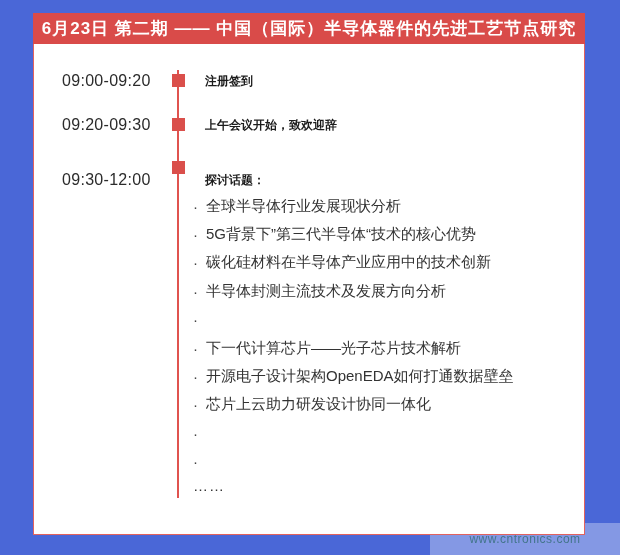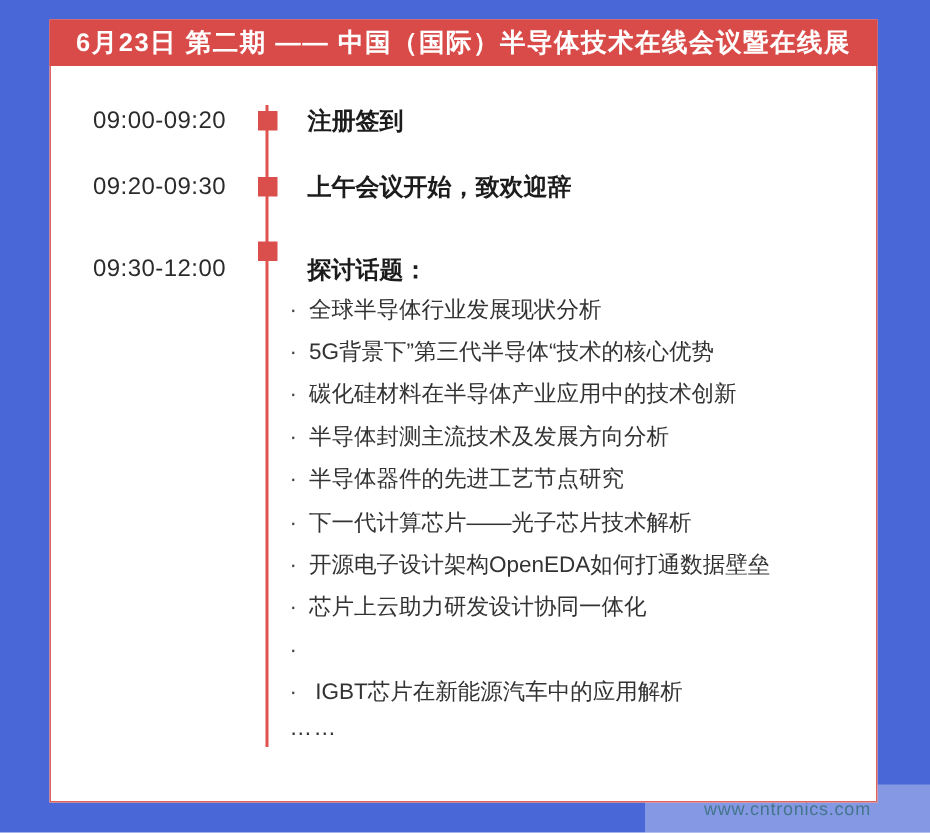--- a/index.html
+++ b/index.html
@@ -47,21 +47,21 @@
   .agenda-row { position:absolute; left:0; width:520px; height:20px; z-index:5; }
   .r1 { top:71px; } .r2 { top:115px; } .r3 { top:158px;margin-top:12px; }
   .row-time {
     position:absolute; left:62px; top:0; height:20px;
     display:flex; align-items:center;
     font-size:16px; color:#2b2b2b; letter-spacing:0.3px;
   }
   .row-title {
     position:absolute; left:205px; top:0; height:20px;
     display:flex; align-items:center;
-    font-size:16px; font-weight:bold; color:#1c1c1c;
+    font-size:12px; font-weight:bold; color:#1c1c1c;
   }
   .topics {
     position:absolute; left:193px; top:192px; width:380px;
     z-index:5; list-style:none; margin:0; padding:0;
   }
   .topic-item {
     height:28.4px; display:flex; align-items:center;
     font-size:15px; color:#333333;
   }
   .topic-bullet { width:13px; flex:0 0 13px; color:#444444; }
@@ -74,21 +74,21 @@
 </head>
 <body>
 
 <div class="watermark-band">
   <span class="watermark-text">www.cntronics.com</span>
 </div>
 
 <div class="card"></div>
 
 <div class="card-header">
-  <span>6月23日 第二期 —— 中国（国际）半导体技术在线会议暨在线展</span>
+  <span>6月23日 第二期 —— 中国（国际）半导体器件的先进工艺节点研究</span>
 </div>
 
 <div class="timeline-line"></div>
 <div class="timeline-marker m1"></div>
 <div class="timeline-marker m2"></div>
 <div class="timeline-marker m3"></div>
 
 <div class="agenda-row r1">
   <span class="row-time">09:00-09:20</span>
   <span class="row-title">注册签到</span>
@@ -114,35 +114,33 @@
   <li class="topic-item">
     <span class="topic-bullet">·</span>
     <span class="topic-text">碳化硅材料在半导体产业应用中的技术创新</span>
   </li>
   <li class="topic-item">
     <span class="topic-bullet">·</span>
     <span class="topic-text">半导体封测主流技术及发展方向分析</span>
   </li>
   <li class="topic-item">
     <span class="topic-bullet">·</span>
-    <span class="topic-text">半导体器件的先进工艺节点研究</span>
   </li>
   <li class="topic-item">
     <span class="topic-bullet">·</span>
     <span class="topic-text">下一代计算芯片——光子芯片技术解析</span>
   </li>
   <li class="topic-item">
     <span class="topic-bullet">·</span>
     <span class="topic-text">开源电子设计架构OpenEDA如何打通数据壁垒</span>
   </li>
   <li class="topic-item">
     <span class="topic-bullet">·</span>
     <span class="topic-text">芯片上云助力研发设计协同一体化</span>
   </li>
   <li class="topic-item">
     <span class="topic-bullet">·</span>
   </li>
   <li class="topic-item">
     <span class="topic-bullet">·</span>
-    <span class="topic-text"> IGBT芯片在新能源汽车中的应用解析</span>
   </li>
   <li class="topics-more">……</li>
 </ul>
 
 </body></html>

